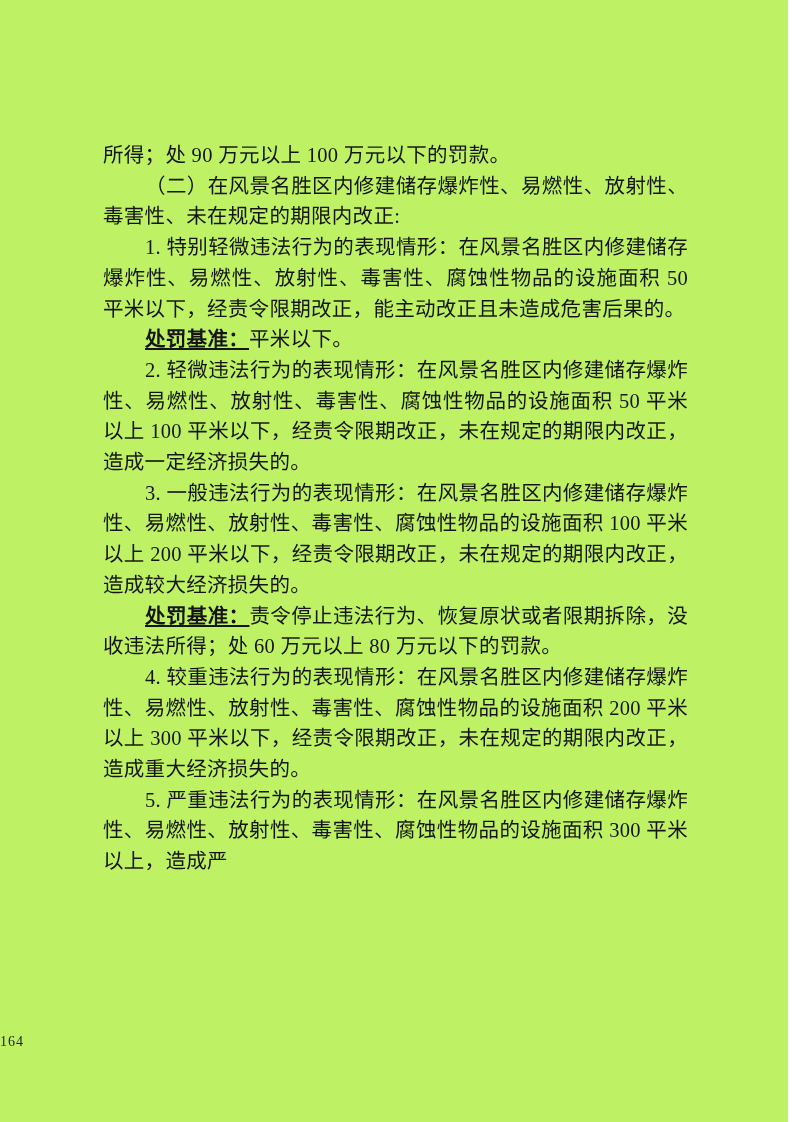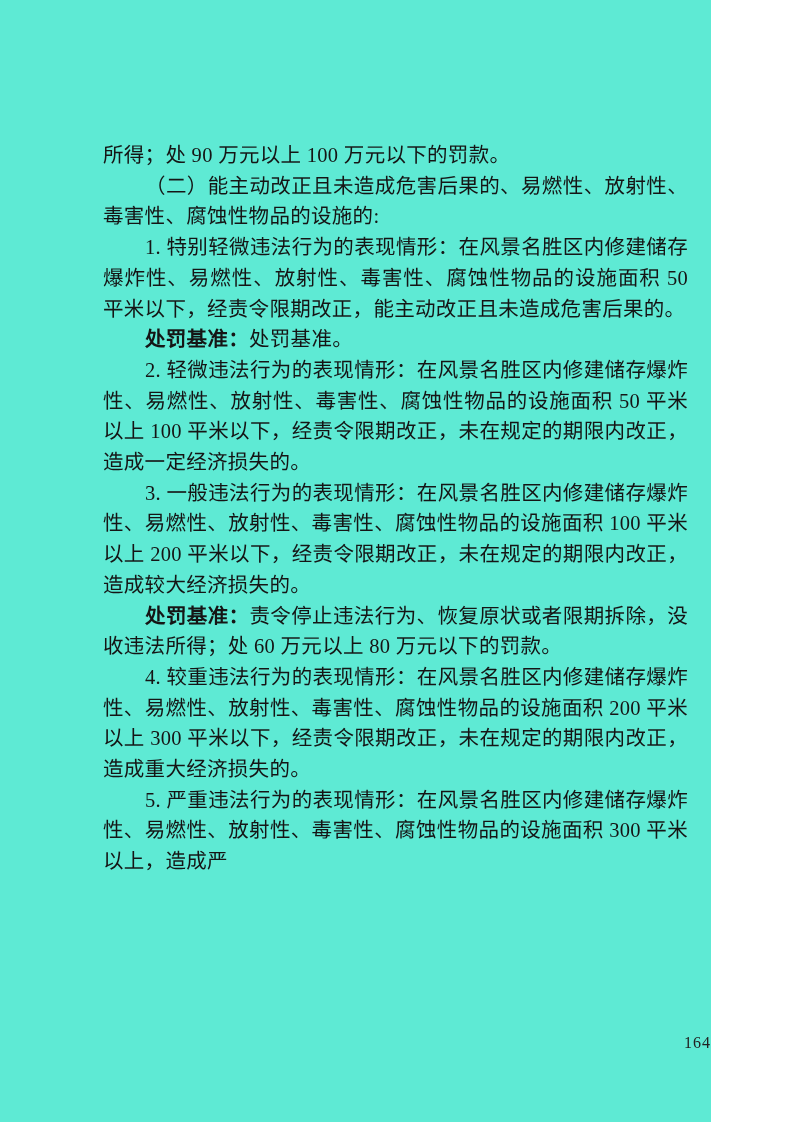--- a/index.html
+++ b/index.html
@@ -2,23 +2,23 @@
 <html lang="zh-CN"><head>
 <meta charset="utf-8">
 <style>
   html, body {
     margin: 0;
     padding: 0;
     background: #ffffff;
   }
   .page {
     position: relative;
-    width: 711px;
+    width: 788px;
     height: 1122px;
-    background: #5eead4;
+    background: #bef264;
     overflow: hidden;
     font-family: "Liberation Serif", "DejaVu Serif", serif;
     color: #151515;
   }
   .content {
     position: absolute;
     left: 103px;
     top: 140px;
     width: 585px;
     font-size: 20.5px;
@@ -29,45 +29,46 @@
   }
   p.para {
     margin: 0;
     padding: 0;
   }
   p.para.indent {
     text-indent: 42px;
   }
   .prefix {
     font-weight: bold;
+    text-decoration: underline;
   }
   .page-number {
     position: absolute;
     top: 1034px;
     left: 0;
     right: 0;
-    text-align: right;
-    font-size: 16px;
+    text-align: left;
+    font-size: 14px;
     letter-spacing: 1px;
     color: #222222;
   }
 </style>
 </head>
 <body>
 
 <div class="page">
   <div class="content">
 
     <p class="para"><span class="prefix"></span><span>所得；处 90 万元以上 100 万元以下的罚款。</span></p>
 
-    <p class="para indent"><span class="prefix"></span><span>（二）能主动改正且未造成危害后果的、易燃性、放射性、毒害性、腐蚀性物品的设施的:</span></p>
+    <p class="para indent"><span class="prefix"></span><span>（二）在风景名胜区内修建储存爆炸性、易燃性、放射性、毒害性、未在规定的期限内改正:</span></p>
 
     <p class="para indent"><span class="prefix"></span><span>1. 特别轻微违法行为的表现情形：在风景名胜区内修建储存爆炸性、易燃性、放射性、毒害性、腐蚀性物品的设施面积 50 平米以下，经责令限期改正，能主动改正且未造成危害后果的。</span></p>
 
-    <p class="para indent"><span class="prefix">处罚基准：</span><span>处罚基准。</span></p>
+    <p class="para indent"><span class="prefix">处罚基准：</span><span>平米以下。</span></p>
 
     <p class="para indent"><span class="prefix"></span><span>2. 轻微违法行为的表现情形：在风景名胜区内修建储存爆炸性、易燃性、放射性、毒害性、腐蚀性物品的设施面积 50 平米以上 100 平米以下，经责令限期改正，未在规定的期限内改正，造成一定经济损失的。</span></p>
 
 
     <p class="para indent"><span class="prefix"></span><span>3. 一般违法行为的表现情形：在风景名胜区内修建储存爆炸性、易燃性、放射性、毒害性、腐蚀性物品的设施面积 100 平米以上 200 平米以下，经责令限期改正，未在规定的期限内改正，造成较大经济损失的。</span></p>
 
     <p class="para indent"><span class="prefix">处罚基准：</span><span>责令停止违法行为、恢复原状或者限期拆除，没收违法所得；处 60 万元以上 80 万元以下的罚款。</span></p>
 
     <p class="para indent"><span class="prefix"></span><span>4. 较重违法行为的表现情形：在风景名胜区内修建储存爆炸性、易燃性、放射性、毒害性、腐蚀性物品的设施面积 200 平米以上 300 平米以下，经责令限期改正，未在规定的期限内改正，造成重大经济损失的。</span></p>
 

